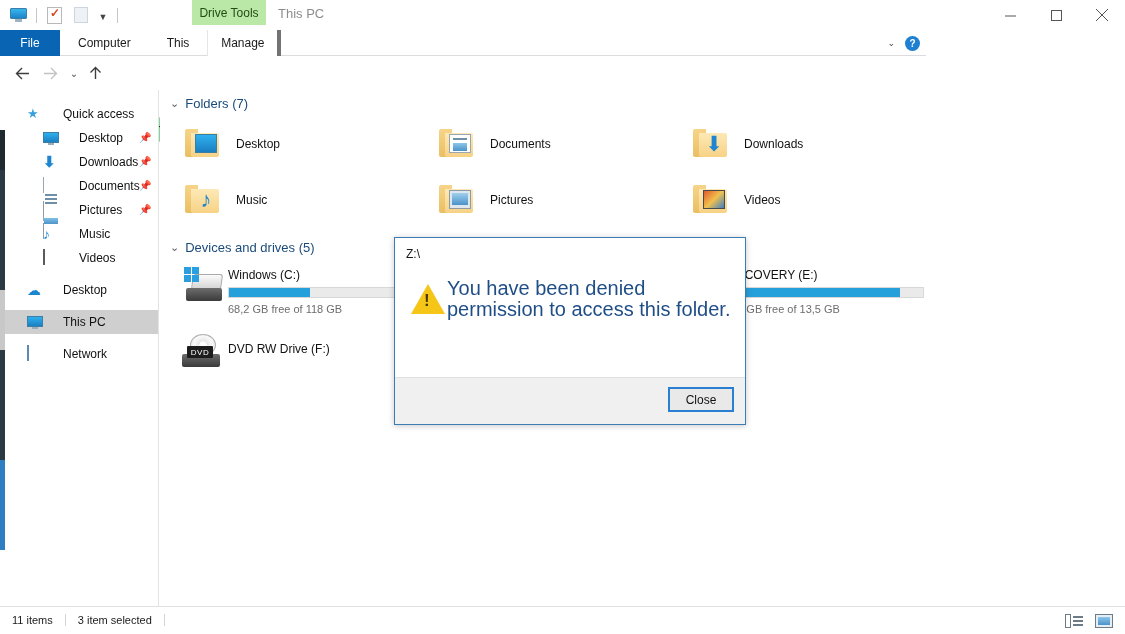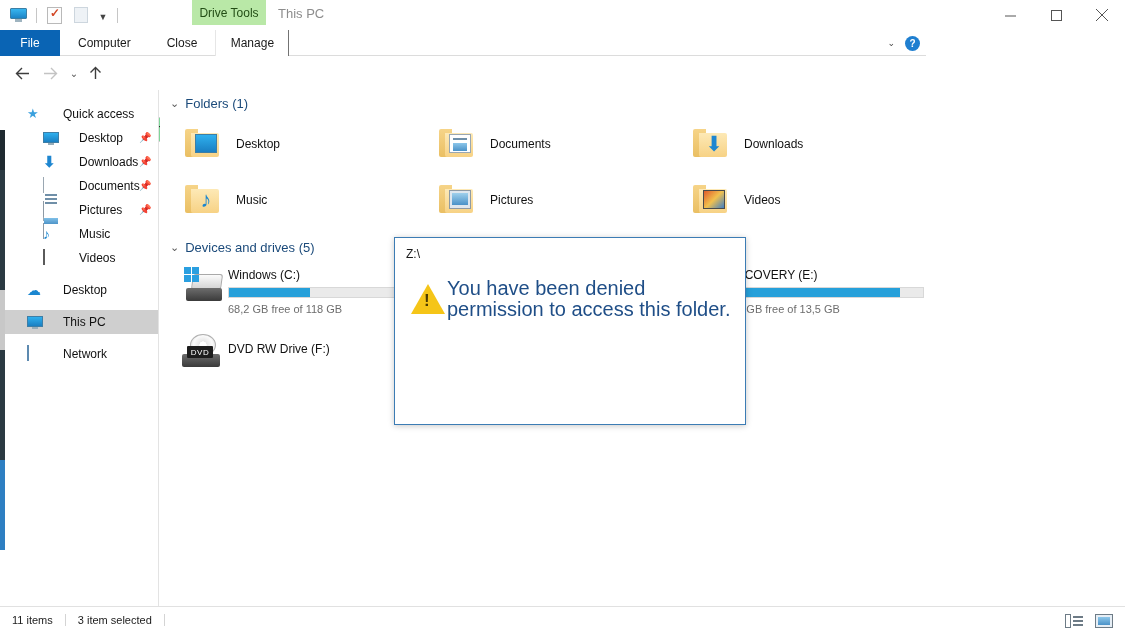--- a/index.html
+++ b/index.html
@@ -38,21 +38,21 @@
 
   .wctrl { position: absolute; top: 0; height: 30px; display: flex; }
   .wbtn { width: 46px; height: 30px; display: flex; align-items: center; justify-content: center; color: #555; }
   .wbtn svg { display: block; }
 
   
   .ribbon { position: absolute; left: 0; top: 30px; width: 926px; height: 26px; background: #fff; border-bottom: 1px solid #dcdcdc; }
   .tabs { position: absolute; left: 0; top: 0; display: flex; height: 26px; align-items: stretch; }
   .tab { padding: 0 18px; height: 26px; display: flex; align-items: center; font-size: 12px; color: #1a1a1a; }
   .tab.file { background: #0a64b4; color: #fff; width: 60px; padding: 0; justify-content: center; }
-  .tab.manage { background: #fff; border-left: 1px solid #e6e6e6; border-right: 1px solid #737373; width: 74px; justify-content: center; padding: 0; }
+  .tab.manage { background: #fff; border-left: 1px solid #e6e6e6; border-right: 4px solid #737373; width: 74px; justify-content: center; padding: 0; }
   .ribbon-right { position: absolute; right: 6px; top: 0; height: 26px; display: flex; align-items: center; gap: 10px; }
   .help-dot { width: 15px; height: 15px; border-radius: 50%; background: #1f7fd0; color: #fff;
      font-size: 10px; font-weight: bold; display: flex; align-items: center; justify-content: center; }
 
   
   .navrow { position: absolute; left: 0; top: 57px; width: 1125px; height: 32px; background: #fff; }
   .navbtn { position: absolute; top: 6px; width: 20px; height: 20px; display: flex; align-items: center; justify-content: center; color: #3d3d3d; }
   .navbtn.dim { color: #c3c3c3; }
   .addrbar { position: absolute; left: 110px; top: 60px; width: 790px; height: 25px; border: 1px solid #cdcdcd; background: #fff; }
   .addr-sel { position: absolute; left: 0; top: 0; width: 465px; height: 23px; background: #7fd699; }
@@ -226,21 +226,21 @@
 
   <div class="ribbon">
     <div class="tabs">
       <div class="tab file">
         <span>File</span>
       </div>
       <div class="tab">
         <span>Computer</span>
       </div>
       <div class="tab">
-        <span>Close</span>
+        <span>This</span>
       </div>
       <div class="tab manage">
         <span>Manage</span>
       </div>
     </div>
     <div class="ribbon-right">
       <span class="qat-caret">⌄</span>
       <div class="help-dot">
         <span>?</span>
       </div>
@@ -358,21 +358,21 @@
     <div class="nav-item">
       <span class="nav-ico"><span class="i-net"></span></span>
       <span class="nav-label">Network</span>
     </div>
   </div>
 
   <div class="content">
 
     <div class="group-head">
       <span class="group-chev">⌄</span>
-      <span class="group-title">Folders (1)</span>
+      <span class="group-title">Folders (7)</span>
       <span class="group-rule-wrap">
           <span class="group-rule"></span>
         </span>
     </div>
 
     <div class="tiles">
       <div class="tile">
         <span class="tile-ico">
           <span class="folder">
               <span class="back"></span>
@@ -503,20 +503,25 @@
       </div>
     </div>
   </div>
 
   <div class="dlg">
     <div class="dlg-title">Z:\</div>
     <div class="dlg-body">
       <div class="warn-tri"></div>
       <div class="warn-bang">!</div>
       <div class="dlg-head">You have been denied permission to access this folder.</div>
+    </div>
+    <div class="dlg-foot">
+      <div class="dlg-close">
+        <span>Close</span>
+      </div>
     </div>
   </div>
 
   <div class="status">
     <div class="status-left">
       <span>11 items</span>
       <span class="st-sep"></span>
       <span>3 item selected</span>
       <span class="st-sep2"></span>
     </div>

